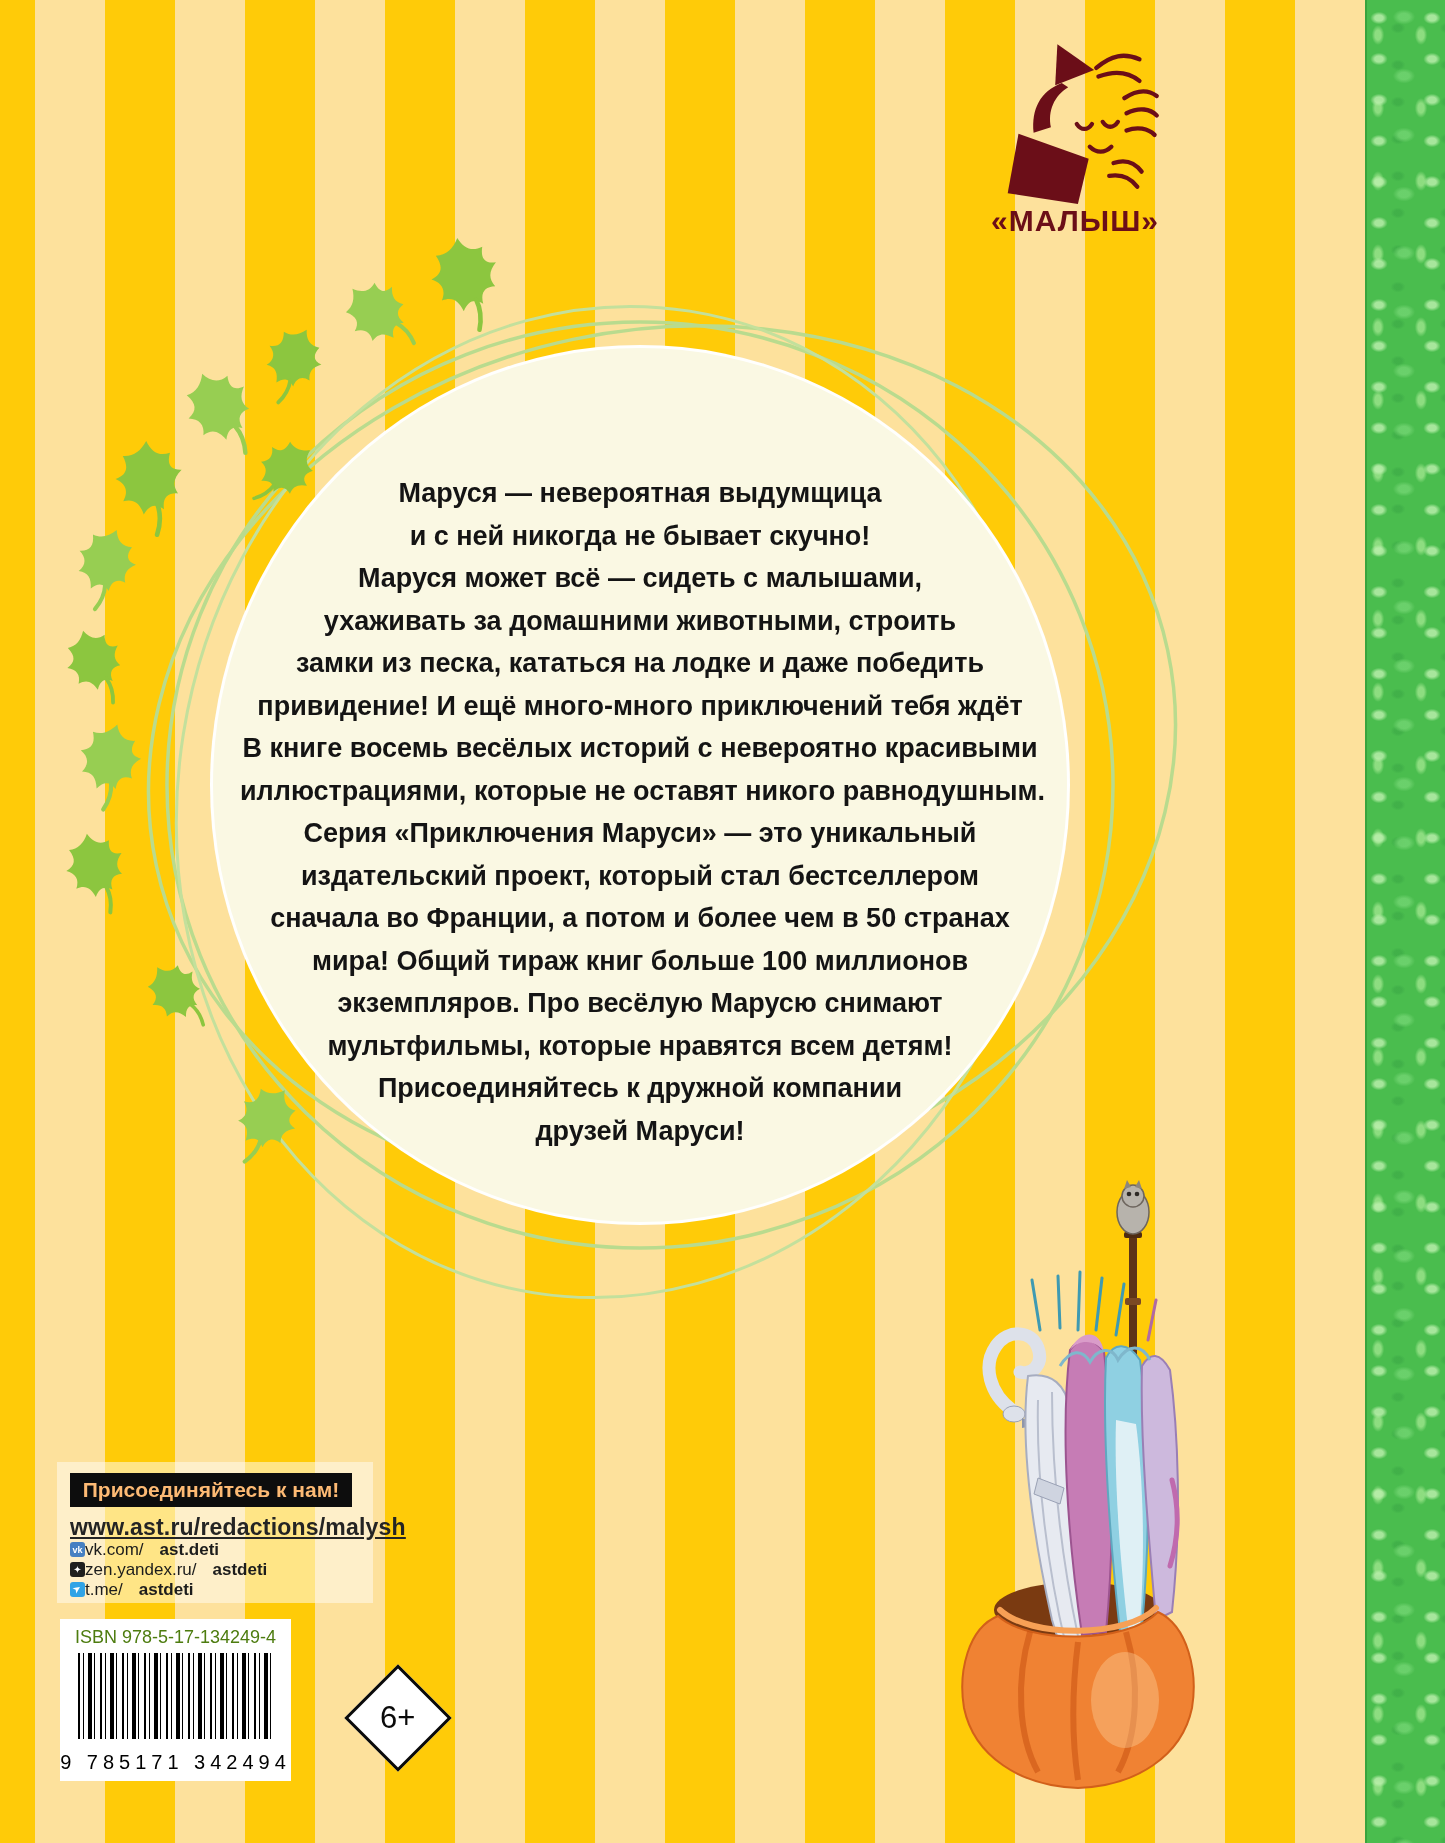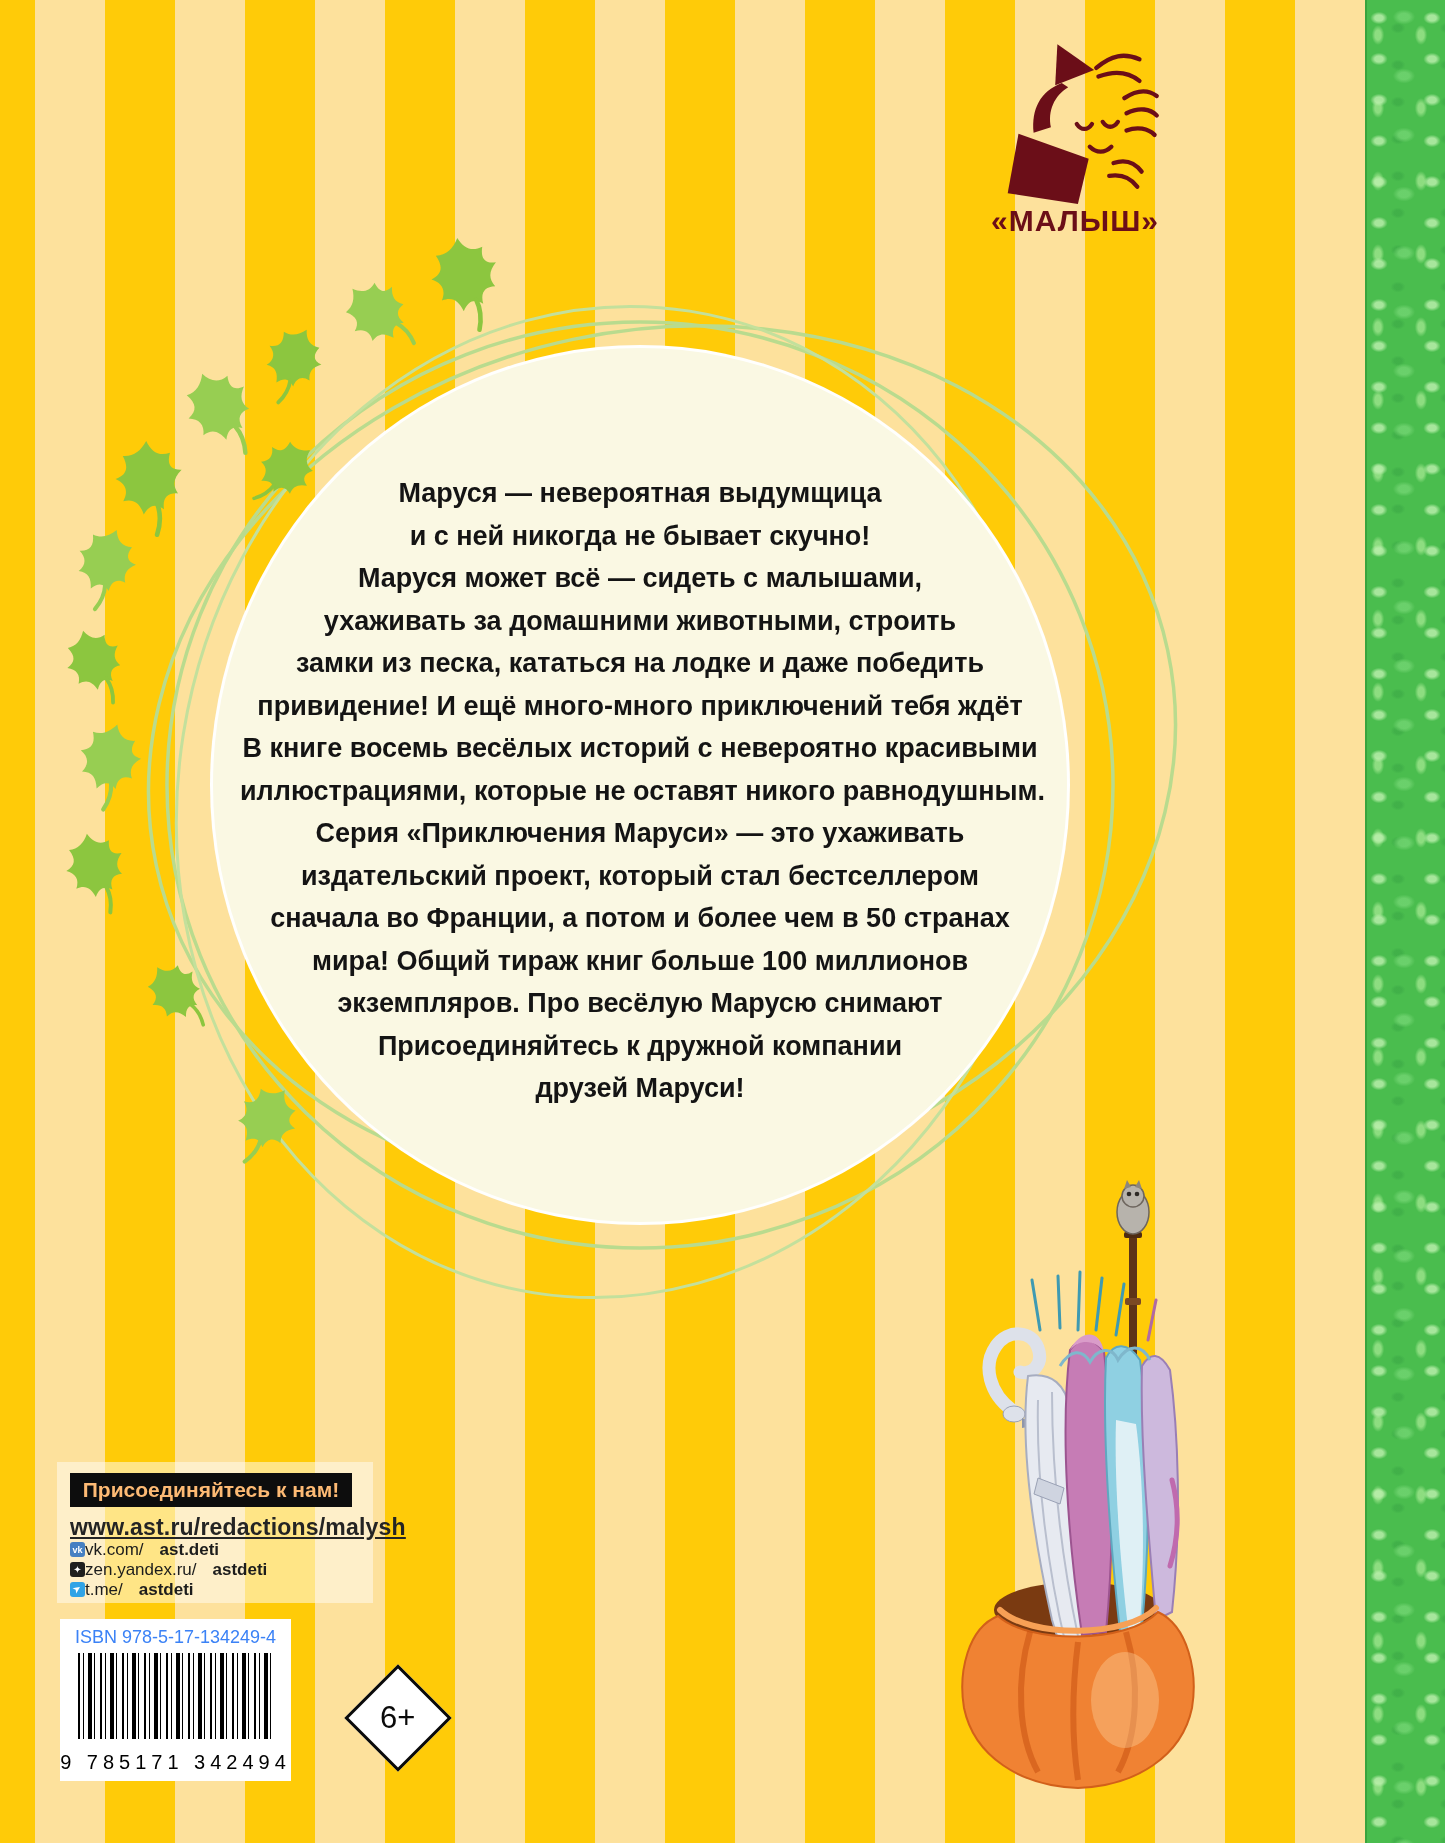--- a/index.html
+++ b/index.html
@@ -56,21 +56,21 @@
   .join-link .txt b{font-weight:700;padding-left:16px;}
   .sicon{width:15px;height:15px;border-radius:3px;flex:0 0 15px;
     display:flex;align-items:center;justify-content:center;color:#fff;
     font-family:"Liberation Sans","DejaVu Sans",sans-serif;}
   .icon-vk{background:#4680c2;font-size:9px;font-weight:700;}
   .icon-zen{background:#1f1f1f;font-size:10px;}
   .icon-tg{background:#30a3e6;font-size:10px;}
   .icon-tg .g{display:inline-block;transform:rotate(-35deg) translate(0,-1px);}
   
   .isbn-box{position:absolute;left:60px;top:1619px;width:231px;height:162px;background:#fff;z-index:6;}
-  .isbn-label{margin-top:8px;text-align:center;font-size:18px;color:#3b82f6;}
+  .isbn-label{margin-top:8px;text-align:center;font-size:18px;color:#4d7c0f;}
   .isbn-bars{width:196px;height:86px;margin:5px auto 0;
     background:repeating-linear-gradient(90deg,
       #000 0 2px, transparent 2px 5px,
       #000 5px 6px, transparent 6px 10px,
       #000 10px 14px, transparent 14px 16px,
       #000 16px 17px, transparent 17px 22px);
   }
   .isbn-digits{text-align:center;font-size:20px;letter-spacing:5px;color:#000;margin-top:12px;}
   
   .age-diamond{position:absolute;left:360px;top:1680px;width:76px;height:76px;z-index:6;
@@ -113,25 +113,26 @@
 
   <div class="blurb">
     <div class="line">Маруся — невероятная выдумщица</div>
     <div class="line">и с ней никогда не бывает скучно!</div>
     <div class="line">Маруся может всё — сидеть с малышами,</div>
     <div class="line">ухаживать за домашними животными, строить</div>
     <div class="line">замки из песка, кататься на лодке и даже победить</div>
     <div class="line">привидение! И ещё много-много приключений тебя ждёт</div>
     <div class="line">В книге восемь весёлых историй с невероятно красивыми</div>
     <div class="line">иллюстрациями, которые не оставят никого равнодушным.</div>
-    <div class="line">Серия «Приключения Маруси» — это ухаживать</div>
+    <div class="line">Серия «Приключения Маруси» — это уникальный</div>
     <div class="line">издательский проект, который стал бестселлером</div>
     <div class="line">сначала во Франции, а потом и более чем в 50 странах</div>
     <div class="line">мира! Общий тираж книг больше 100 миллионов</div>
     <div class="line">экземпляров. Про весёлую Марусю снимают</div>
+    <div class="line">мультфильмы, которые нравятся всем детям!</div>
     <div class="line">Присоединяйтесь к дружной компании</div>
     <div class="line">друзей Маруси!</div>
   </div>
 
   <svg class="logo" viewBox="0 0 160 150">
     <g fill="#6b0e18" stroke="none">
       <path d="M30,85 L95,108 L85,150 L20,140 Z"></path>
       <path d="M70,38 C50,46 42,62 44,84 L60,79 C57,64 63,50 76,42 Z"></path>
       <path d="M66,2 L100,26 L64,40 Z"></path>
     </g>

